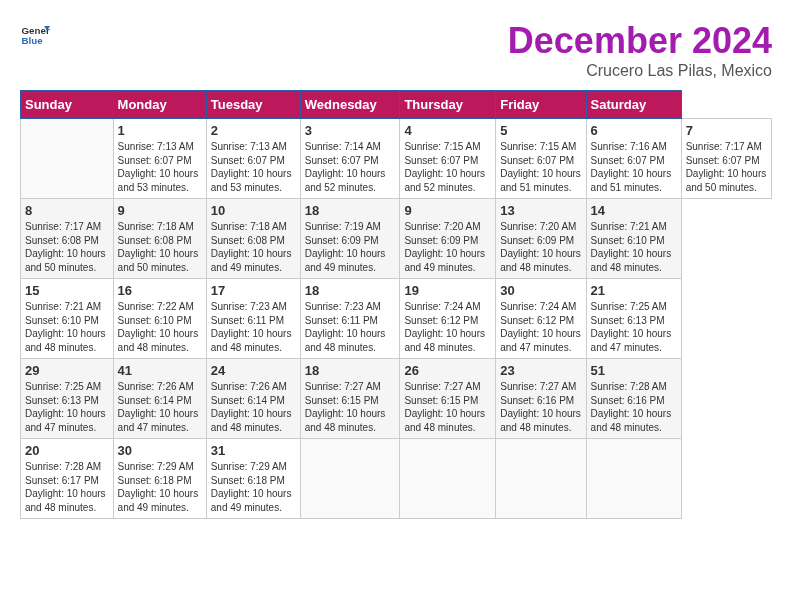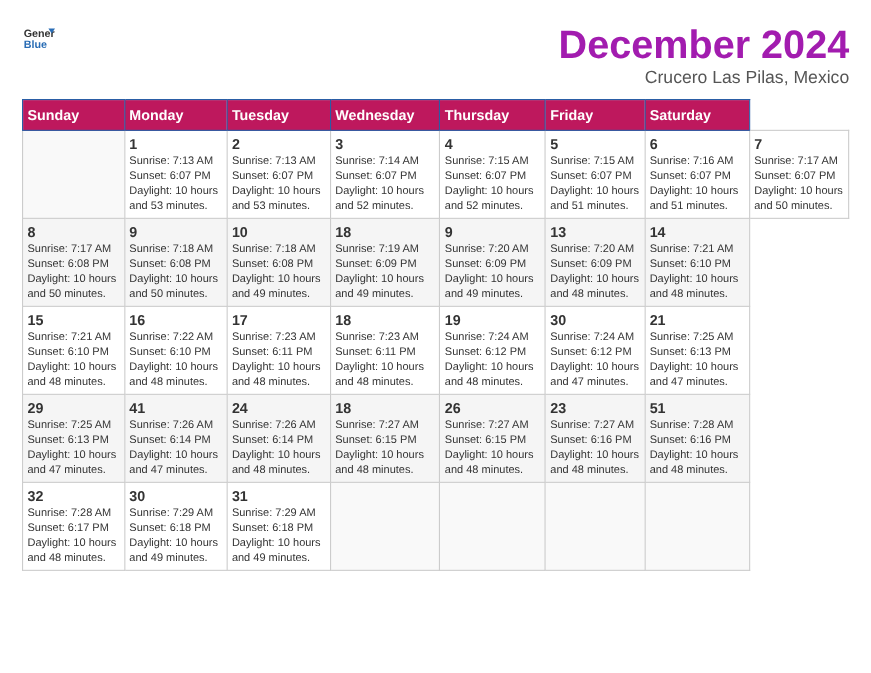--- a/index.html
+++ b/index.html
@@ -224,21 +224,21 @@
           <span class="day-number">23</span>
           <div class="day-info">Sunrise: 7:27 AM<br>Sunset: 6:16 PM<br>Daylight: 10 hours<br>and 48 minutes.</div>
         </td>
         <td>
           <span class="day-number">51</span>
           <div class="day-info">Sunrise: 7:28 AM<br>Sunset: 6:16 PM<br>Daylight: 10 hours<br>and 48 minutes.</div>
         </td>
       </tr>
       <tr>
         <td>
-          <span class="day-number">32</span>
+          <span class="day-number">20</span>
           <div class="day-info">Sunrise: 7:28 AM<br>Sunset: 6:17 PM<br>Daylight: 10 hours<br>and 48 minutes.</div>
         </td>
         <td>
           <span class="day-number">30</span>
           <div class="day-info">Sunrise: 7:29 AM<br>Sunset: 6:18 PM<br>Daylight: 10 hours<br>and 49 minutes.</div>
         </td>
         <td>
           <span class="day-number">31</span>
           <div class="day-info">Sunrise: 7:29 AM<br>Sunset: 6:18 PM<br>Daylight: 10 hours<br>and 49 minutes.</div>
         </td>

